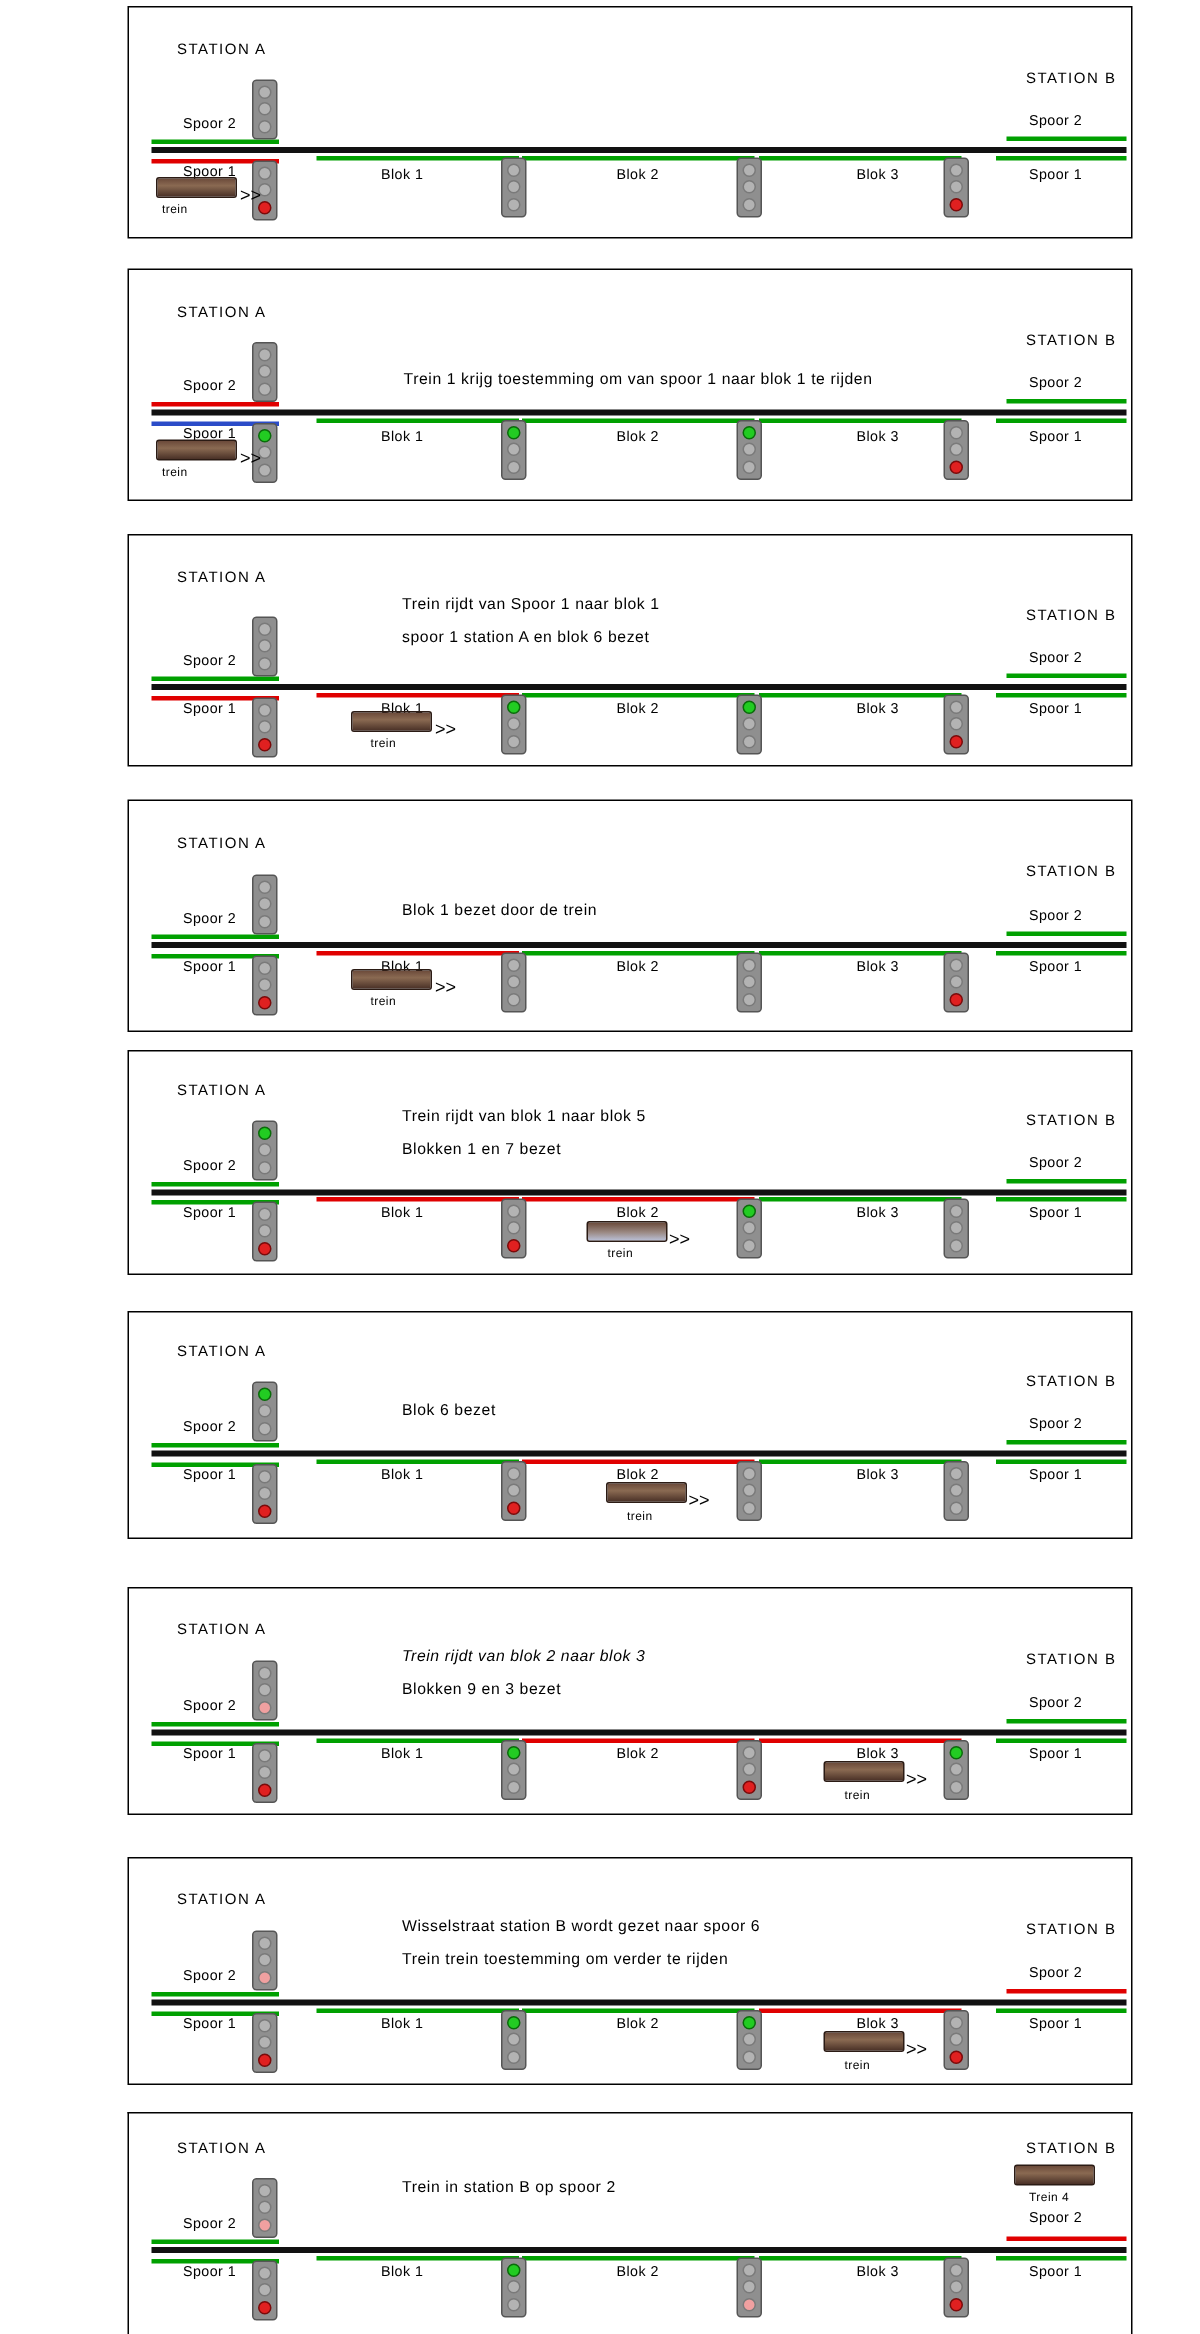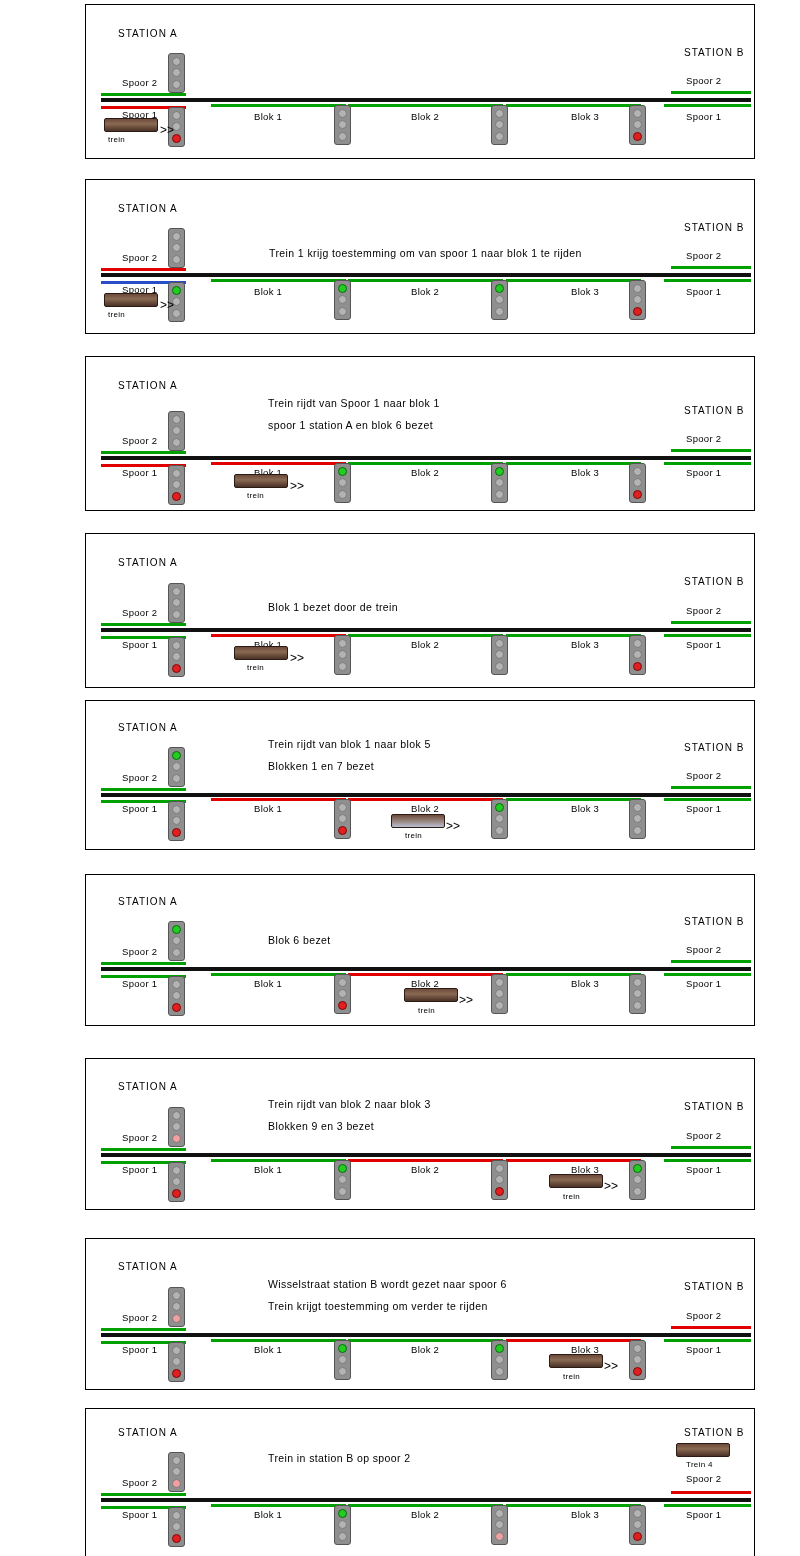--- a/index.html
+++ b/index.html
@@ -387,21 +387,21 @@
 
   <div class="train" style="left:318px;top:113px;"></div>
   <span class="arrow" style="left:373px;top:119px;">&gt;&gt;</span>
   <span class="lbl tiny" style="left:332px;top:131px;">trein</span>
 </div>
 
 <div class="panel" style="top:1058px;height:152px;">
   <span class="lbl station" style="left:32px;top:22px;">STATION A</span>
   <span class="lbl station" style="left:598px;top:42px;">STATION B</span>
 
-  <span class="lbl caption" style="left:182px;top:39px;">Trein rijdt van blok 2 naar blok 3</span>
+  <span class="lbl caption" style="left:182px;top:39px;font-style:italic;">Trein rijdt van blok 2 naar blok 3</span>
   <span class="lbl caption" style="left:182px;top:61px;">Blokken 9 en 3 bezet</span>
 
   <span class="lbl" style="left:36px;top:73px;">Spoor 2</span>
   <div class="rail green" style="left:15px;top:89px;width:85px;"></div>
   <span class="lbl" style="left:600px;top:71px;">Spoor 2</span>
   <div class="rail green" style="left:585px;top:87px;width:80px;"></div>
   <div class="rail black" style="left:15px;top:94px;width:650px;"></div>
 
   <span class="lbl" style="left:36px;top:105px;">Spoor 1</span>
   <div class="rail green" style="left:15px;top:102px;width:85px;"></div>
@@ -444,21 +444,21 @@
   <div class="train" style="left:463px;top:115px;"></div>
   <span class="arrow" style="left:518px;top:121px;">&gt;&gt;</span>
   <span class="lbl tiny" style="left:477px;top:133px;">trein</span>
 </div>
 
 <div class="panel" style="top:1238px;height:152px;">
   <span class="lbl station" style="left:32px;top:22px;">STATION A</span>
   <span class="lbl station" style="left:598px;top:42px;">STATION B</span>
 
   <span class="lbl caption" style="left:182px;top:39px;">Wisselstraat station B wordt gezet naar spoor 6</span>
-  <span class="lbl caption" style="left:182px;top:61px;">Trein krijgt toestemming om verder te rijden</span>
+  <span class="lbl caption" style="left:182px;top:61px;">Trein trein toestemming om verder te rijden</span>
 
   <span class="lbl" style="left:36px;top:73px;">Spoor 2</span>
   <div class="rail green" style="left:15px;top:89px;width:85px;"></div>
   <span class="lbl" style="left:600px;top:71px;">Spoor 2</span>
   <div class="rail red" style="left:585px;top:87px;width:80px;"></div>
   <div class="rail black" style="left:15px;top:94px;width:650px;"></div>
 
   <span class="lbl" style="left:36px;top:105px;">Spoor 1</span>
   <div class="rail green" style="left:15px;top:102px;width:85px;"></div>
 

